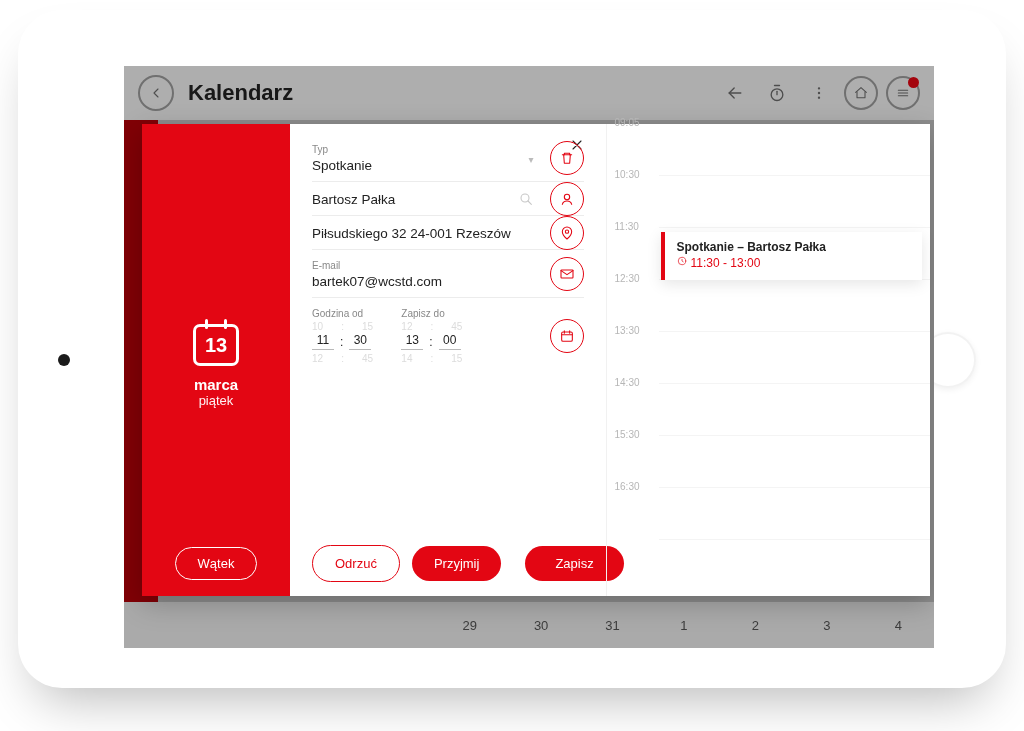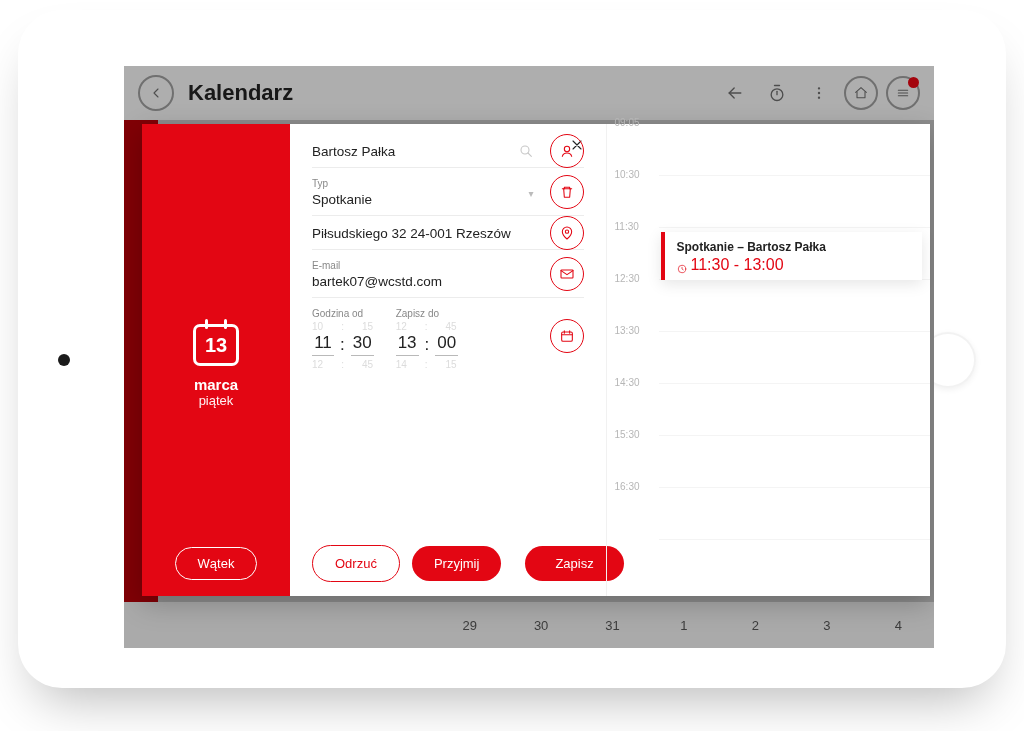--- a/index.html
+++ b/index.html
@@ -103,24 +103,24 @@
     position: absolute; right: 50px; top: 50%; transform: translateY(-50%);
     width: 16px; height: 16px; color: #c7c7c7;
   }
   .ricon {
     position: absolute; right: 0; top: 50%; transform: translateY(-50%);
     width: 34px; height: 34px; border-radius: 50%; border: 1.5px solid #e30613;
     display: flex; align-items: center; justify-content: center; color: #e30613;
   }
   .ricon svg { width: 16px; height: 16px; }
 
-  .time-row { display: flex; gap: 22px; padding: 10px 44px 0 0; position: relative; }
+  .time-row { display: flex; gap: 30px; padding: 10px 44px 0 0; position: relative; }
   .time-row .ricon { top: 38px; }
   .tcol .lbl { font-size: 10px; color: #888; margin-bottom: 4px; }
-  .wheel { display: flex; align-items: center; gap: 6px; font-size: 17px; color: #222; font-variant-numeric: tabular-nums; }
+  .wheel { display: flex; align-items: center; gap: 6px; font-size: 12px; color: #222; font-variant-numeric: tabular-nums; }
   .wheel-wrap { position: relative; padding: 10px 0; }
   .wheel-wrap .above { position: absolute; top: -2px; left: 0; right: 0; font-size: 10px; color: #dcdcdc; display: flex; gap: 18px; }
   .wheel-wrap .below { position: absolute; bottom: -4px; left: 0; right: 0; font-size: 10px; color: #dcdcdc; display: flex; gap: 18px; }
   .wnum { display: inline-block; border-bottom: 1px solid #b9b9b9; padding: 0 2px 2px; min-width: 22px; text-align: center; }
 
   .actions {
     position: absolute; left: 22px; right: 22px; bottom: 14px;
     display: flex; align-items: center; gap: 12px;
   }
   .btn {
@@ -139,21 +139,21 @@
   }
   .slot .tlabel {
     position: absolute; left: -44px; top: -7px; font-size: 10px; color: #b6b6b6;
   }
   .event {
     position: absolute; left: 54px; right: 8px; top: 108px; height: 48px;
     background: #fff; box-shadow: 0 4px 14px rgba(0,0,0,.10);
     border-left: 4px solid #e30613; padding: 8px 12px;
   }
   .event .title { font-size: 12px; font-weight: 700; color: #222; }
-  .event .sub { font-size: 16px; color: #e30613; display: flex; align-items: flex-end; gap: 4px; margin-top: 2px; }
+  .event .sub { font-size: 12px; color: #e30613; display: flex; align-items: flex-start; gap: 4px; margin-top: 2px; }
   .event .sub svg { width: 10px; height: 10px; }
 
   svg { stroke: currentColor; fill: none; stroke-width: 1.6; stroke-linecap: round; stroke-linejoin: round; }
 </style>
 </head>
 <body>
 
 <div class="tablet">
   <div class="cam-dot"></div>
   <div class="home-btn"></div>
@@ -227,44 +227,44 @@
       </div>
 
       <div class="form">
         <div class="close">
           <svg viewBox="0 0 24 24" width="16" height="16">
               <path d="M6 6l12 12M18 6L6 18"></path>
             </svg>
         </div>
 
         <div class="field">
-          <div class="val">Bartosz Pałka</div>
-          <span class="mag">
-            <svg viewBox="0 0 24 24">
-                <circle cx="10.5" cy="10.5" r="6"></circle>
-                <path d="M20 20l-5-5"></path>
-              </svg>
-          </span>
-          <div class="ricon">
-            <svg viewBox="0 0 24 24">
-                <circle cx="12" cy="9" r="4"></circle>
-                <path d="M5 20c1-4 5-5 7-5s6 1 7 5"></path>
-              </svg>
-          </div>
-        </div>
-
-        <div class="field">
           <div class="lbl">Typ</div>
           <div class="val">Spotkanie</div>
           <span class="chev">▾</span>
           <div class="ricon">
             <svg viewBox="0 0 24 24">
                 <path d="M5 7h14"></path>
                 <path d="M8 7V5h8v2"></path>
                 <path d="M7 7l1 13h8l1-13"></path>
+              </svg>
+          </div>
+        </div>
+
+        <div class="field">
+          <div class="val">Bartosz Pałka</div>
+          <span class="mag">
+            <svg viewBox="0 0 24 24">
+                <circle cx="10.5" cy="10.5" r="6"></circle>
+                <path d="M20 20l-5-5"></path>
+              </svg>
+          </span>
+          <div class="ricon">
+            <svg viewBox="0 0 24 24">
+                <circle cx="12" cy="9" r="4"></circle>
+                <path d="M5 20c1-4 5-5 7-5s6 1 7 5"></path>
               </svg>
           </div>
         </div>
 
         <div class="field">
           <div class="val">Piłsudskiego 32 24-001 Rzeszów</div>
           <div class="ricon">
             <svg viewBox="0 0 24 24">
                 <path d="M12 21s-7-6-7-11a7 7 0 0 1 14 0c0 5-7 11-7 11z"></path>
                 <circle cx="12" cy="10" r="2.5"></circle>

